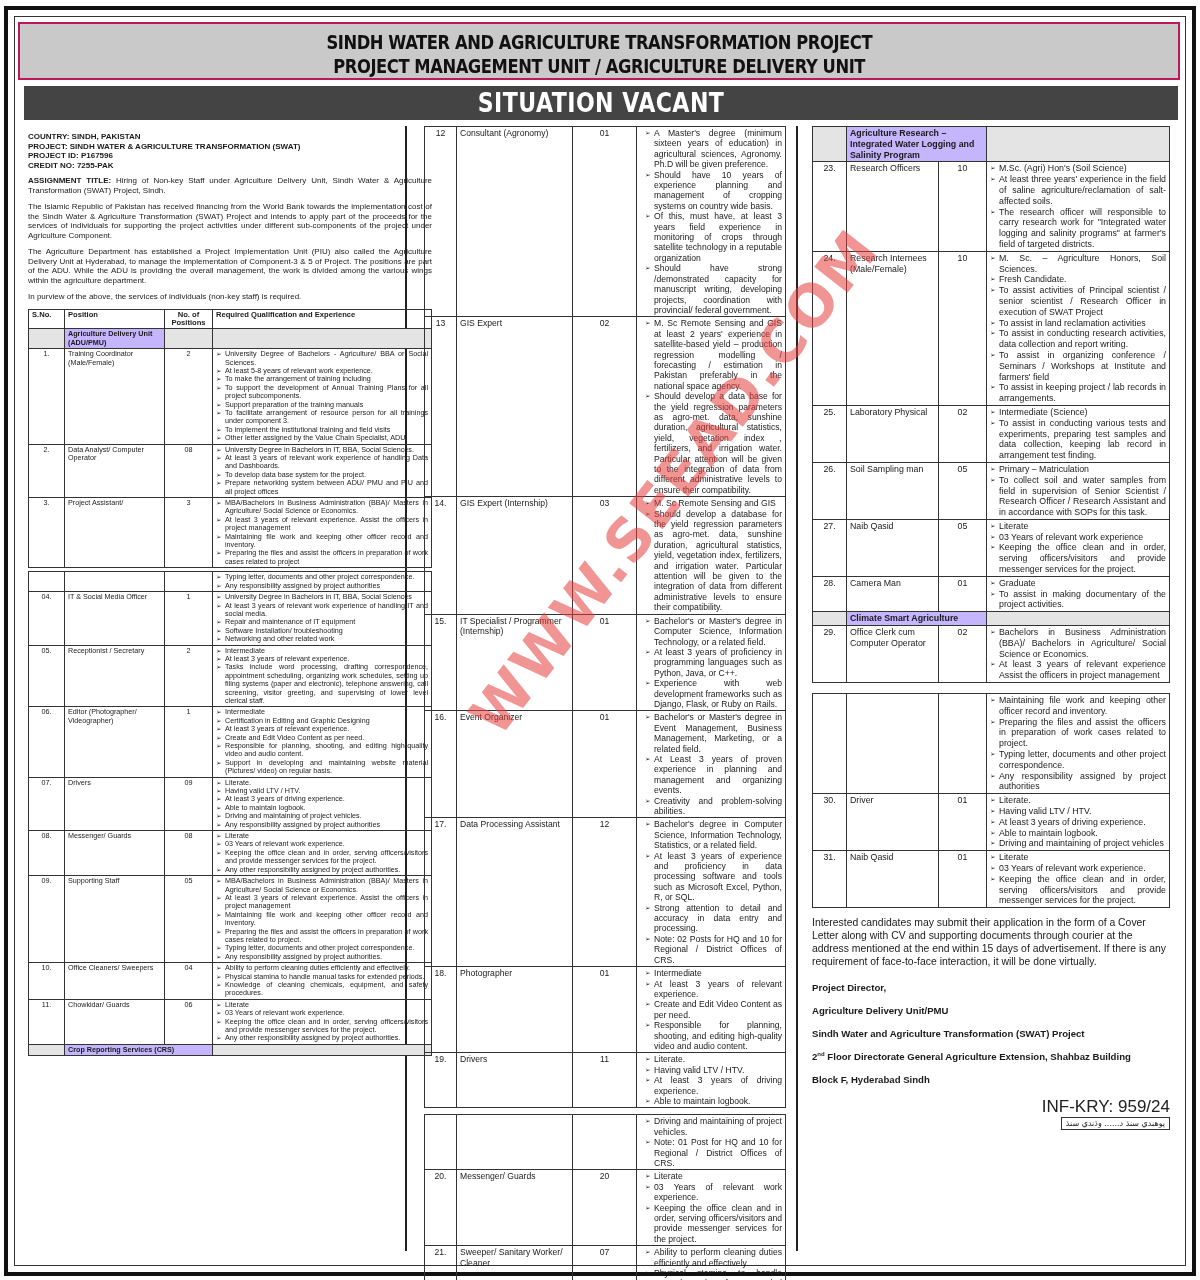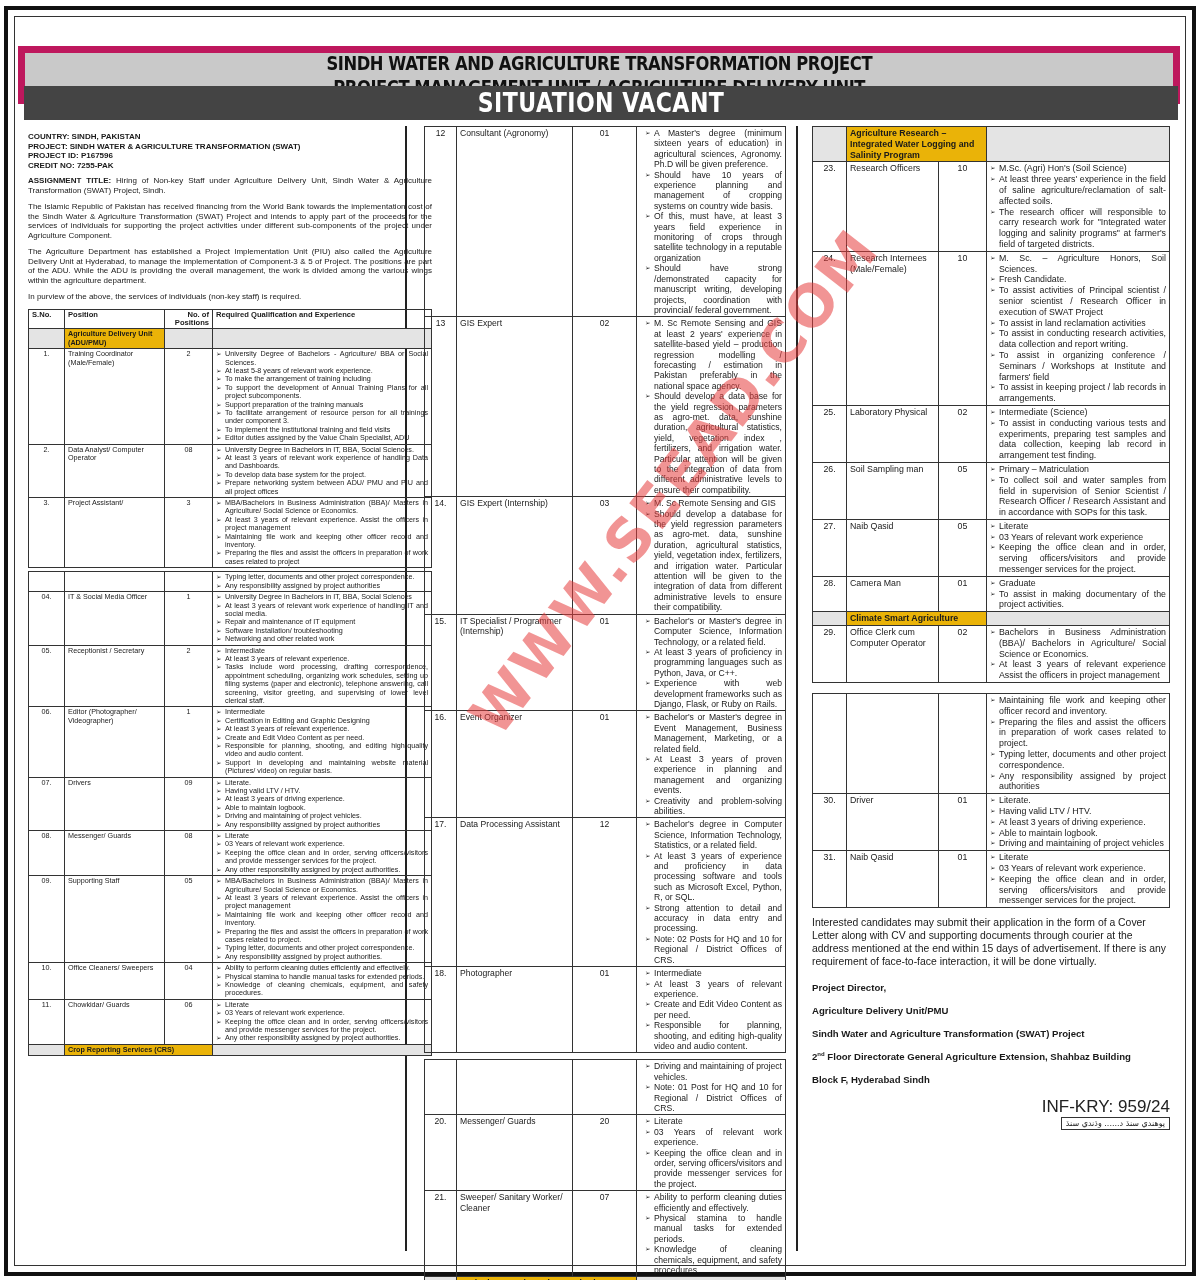--- a/index.html
+++ b/index.html
@@ -9,22 +9,22 @@
   .outer-frame {
     position: absolute; left: 4px; top: 6px; width: 1192px; height: 1270px;
     border: 4px solid #111; background: #fff;
   }
   .inner-frame {
     position: absolute; left: 6px; top: 6px; right: 6px; bottom: 6px;
     border: 1px solid #333;
   }
   .header-box {
     position: absolute; left: 18px; top: 22px; width: 1162px; height: 58px;
-    background: #c9c9c9; border: 7px solid #be185d;
-    display: flex; flex-direction: column; align-items: center; justify-content: center; margin-top: 24px;
+    background: #c9c9c9; border: 2px solid #be185d;
+    display: flex; flex-direction: column; align-items: center; justify-content: flex-end;
   }
   .header-line {
     font-family: "DejaVu Sans", sans-serif; font-weight: bold; font-size: 19px;
     letter-spacing: -0.5px; transform: scaleX(0.86); line-height: 24px; color: #111;
     white-space: nowrap;
   }
   .banner {
     position: absolute; left: 24px; top: 86px; width: 1154px; height: 34px;
     background: #444; display: flex; align-items: center; justify-content: center;
   }
@@ -45,21 +45,21 @@
   .meta p { text-align: justify; margin-bottom: 7px; }
 
   table.jobs { border-collapse: collapse; width: 100%; table-layout: fixed; }
   table.jobs td, table.jobs th {
     border: 1px solid #333; vertical-align: top; font-size: 7.2px; line-height: 8.4px;
     padding: 1px 3px; font-weight: normal;
   }
   table.jobs th { font-weight: bold; font-size: 7.6px; text-align: left; }
   table.jobs td.sno { text-align: center; }
   table.jobs td.num { text-align: center; margin-left: 36px; }
-  table.jobs tr.section td { background: #eab308; font-weight: bold; }
+  table.jobs tr.section td { background: #c4b5fd; font-weight: bold; }
   table.jobs tr.section td.blank { background: #e4e4e4; }
   ul.reqs { list-style: none; }
   ul.reqs li { position: relative; padding-left: 9px; text-align: justify; }
   ul.reqs li::before { content: "\27A2"; position: absolute; left: 0; top: 0; font-size: 6.5px; }
 
   .col2 table.jobs td { font-size: 8.6px; line-height: 10.4px; }
   .col2 table.jobs td.req { font-size: 8.6px; padding-left: 8px; }
   .col3 table.jobs td { font-size: 8.8px; line-height: 10.8px; }
 
   .apply-text { font-size: 10.4px; line-height: 13px; margin-top: 8px; text-align: left; }
@@ -113,21 +113,21 @@
     <colgroup>
         <col style="width:36px">
         <col style="width:100px">
         <col style="width:48px">
         <col>
       </colgroup>
     <tbody>
         <tr>
       <th>S.No.</th>
       <th>Position</th>
-      <th style="text-align:right">No. of Positions</th>
+      <th style="text-align:center">No. of Positions</th>
       <th>Required Qualification and Experience</th>
     </tr>
     <tr class="section">
       <td class="blank"></td>
           <td>Agriculture Delivery Unit (ADU/PMU)</td>
           <td class="blank"></td>
           <td class="blank"></td>
     </tr>
     <tr>
           <td class="sno">1.</td>
@@ -135,21 +135,21 @@
           <td class="num">2</td>
           <td class="req">
             <ul class="reqs">
               <li>University Degree of Bachelors - Agriculture/ BBA or Social Sciences.</li>
               <li>At least 5-8 years of relevant work experience.</li>
               <li>To make the arrangement of training including</li>
               <li>To support the development of Annual Training Plans for all project subcomponents.</li>
               <li>Support preparation of the training manuals</li>
               <li>To facilitate arrangement of resource person for all trainings under component 3.</li>
               <li>To implement the institutional training and field visits</li>
-              <li>Editor duties assigned by the Value Chain Specialist, ADU</li>
+              <li>Other letter assigned by the Value Chain Specialist, ADU</li>
             </ul>
           </td>
         </tr>
     <tr>
           <td class="sno">2.</td>
           <td>Data Analyst/ Computer Operator</td>
           <td class="num">08</td>
           <td class="req">
             <ul class="reqs">
               <li>University Degree in Bachelors in IT, BBA, Social Sciences.</li>
@@ -399,20 +399,33 @@
           <td class="num">01</td>
           <td class="req">
             <ul class="reqs">
               <li>Intermediate</li>
               <li>At least 3 years of relevant experience.</li>
               <li>Create and Edit Video Content as per need.</li>
               <li>Responsible for planning, shooting, and editing high-quality video and audio content.</li>
             </ul>
           </td>
         </tr>
+    <tr>
+          <td class="sno">19.</td>
+          <td>Drivers</td>
+          <td class="num">11</td>
+          <td class="req">
+            <ul class="reqs">
+              <li>Literate.</li>
+              <li>Having valid LTV / HTV.</li>
+              <li>At least 3 years of driving experience.</li>
+              <li>Able to maintain logbook.</li>
+            </ul>
+          </td>
+        </tr>
   </tbody>
     </table>
   <div style="height:6px"></div>
   <table class="jobs small">
     <colgroup>
         <col style="width:32px">
         <col style="width:116px">
         <col style="width:64px">
         <col>
       </colgroup>

